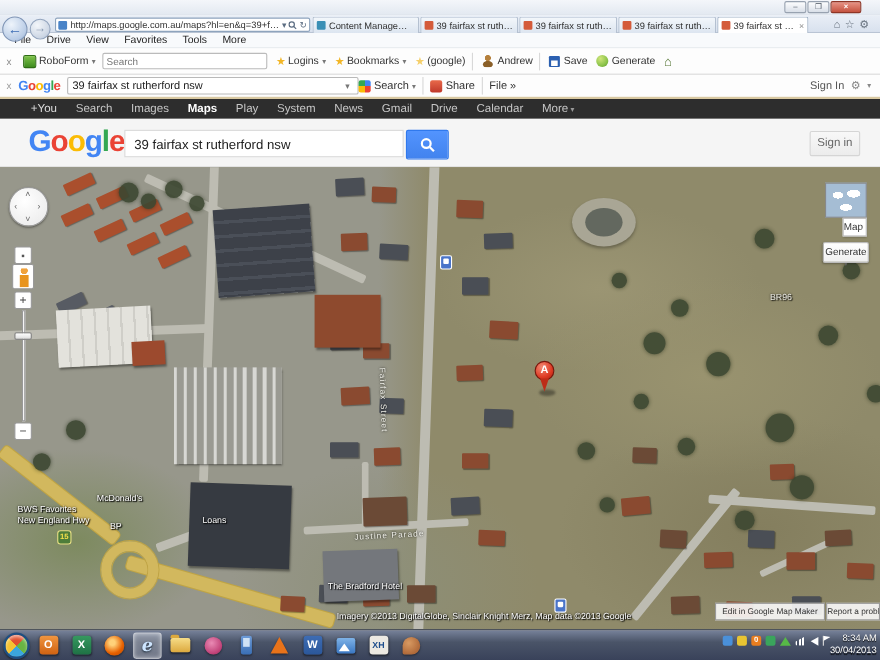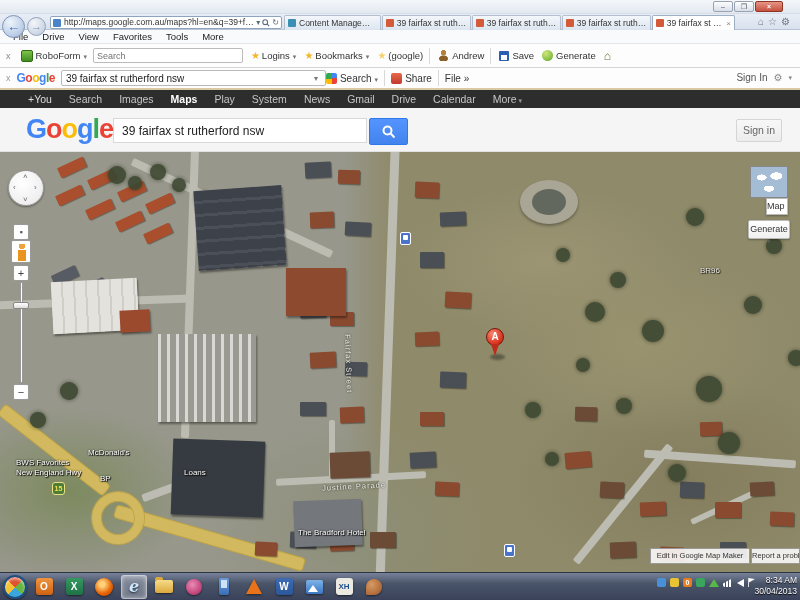--- a/index.html
+++ b/index.html
@@ -410,20 +410,21 @@
       </div>
     <div id="zplus" class="abs">+</div>
     <div id="ztrack" class="abs"></div>
     <div id="zhandle" class="abs"></div>
     <div id="zminus" class="abs">−</div>
 
     <div id="ovmap" class="abs"></div>
     <div id="mapbtn" class="abs">Map</div>
     <div id="trafficbtn" class="abs">Generate</div>
 
+    <div id="attrib" class="abs">Imagery ©2013 DigitalGlobe, Sinclair Knight Merz, Map data ©2013 Google</div>
     <div id="editbtn" class="abs">Edit in Google Map Maker</div>
     <div id="reportbtn" class="abs">Report a problem</div>
   </div>
 
   <div id="taskbar" class="abs">
     <div id="startorb"></div>
     <div class="tbi">
         <span class="sq i-outlook">O</span>
       </div>
     <div class="tbi">

